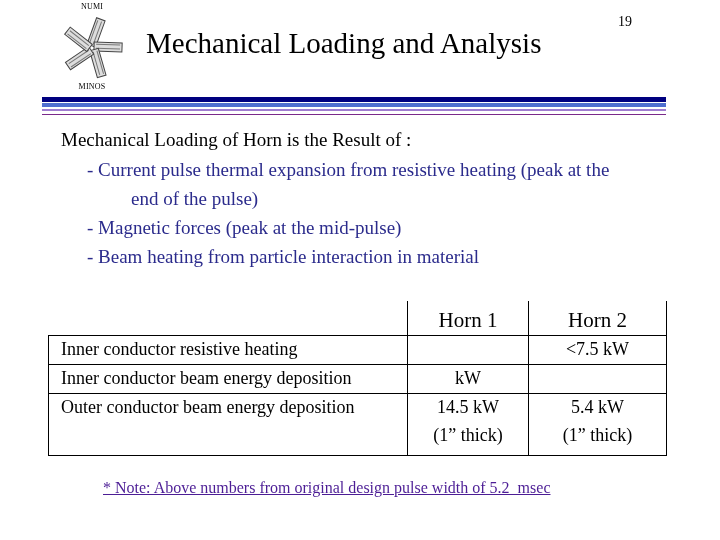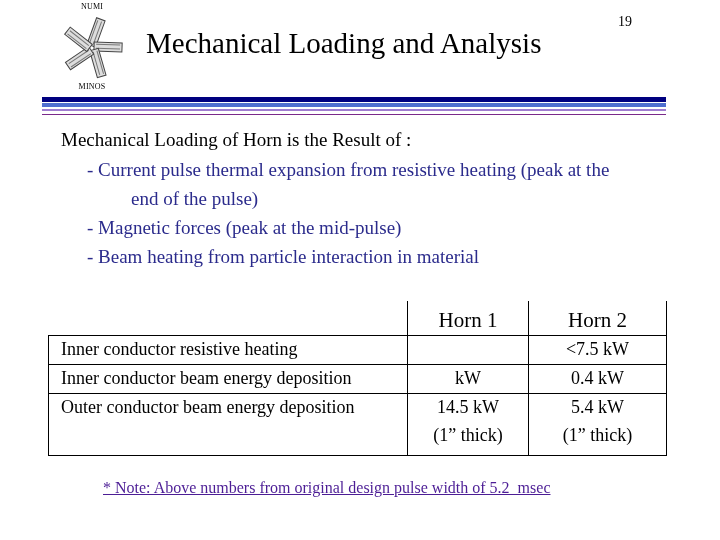--- a/index.html
+++ b/index.html
@@ -189,21 +189,20 @@
   <div class="hline" style="left:0; top:154px; width:619px;"></div>
 
   <div class="cell center hdr" style="left:360px; width:120px; top:7px;">Horn 1</div>
   <div class="cell center hdr" style="left:481px; width:137px; top:7px;">Horn 2</div>
 
   <div class="cell" style="left:13px; top:38px;">Inner conductor resistive heating</div>
   <div class="cell center" style="left:481px; width:137px; top:38px;">&lt;7.5 kW</div>
 
   <div class="cell center" style="left:360px; width:120px; top:67px;">kW</div>
   <div class="cell" style="left:13px; top:67px;">Inner conductor beam energy deposition</div>
-  <div class="cell center" style="left:481px; width:137px; top:67px;">0.4 kW</div>
 
   <div class="cell" style="left:13px; top:96px;">Outer conductor beam energy deposition</div>
   <div class="cell center" style="left:360px; width:120px; top:96px;">14.5 kW</div>
   <div class="cell center" style="left:360px; width:120px; top:124px;">(1” thick)</div>
   <div class="cell center" style="left:481px; width:137px; top:96px;">5.4 kW</div>
   <div class="cell center" style="left:481px; width:137px; top:124px;">(1” thick)</div>
 </div>
 
 <div class="note">* Note: Above numbers from original design pulse width of 5.2  msec</div>
 

